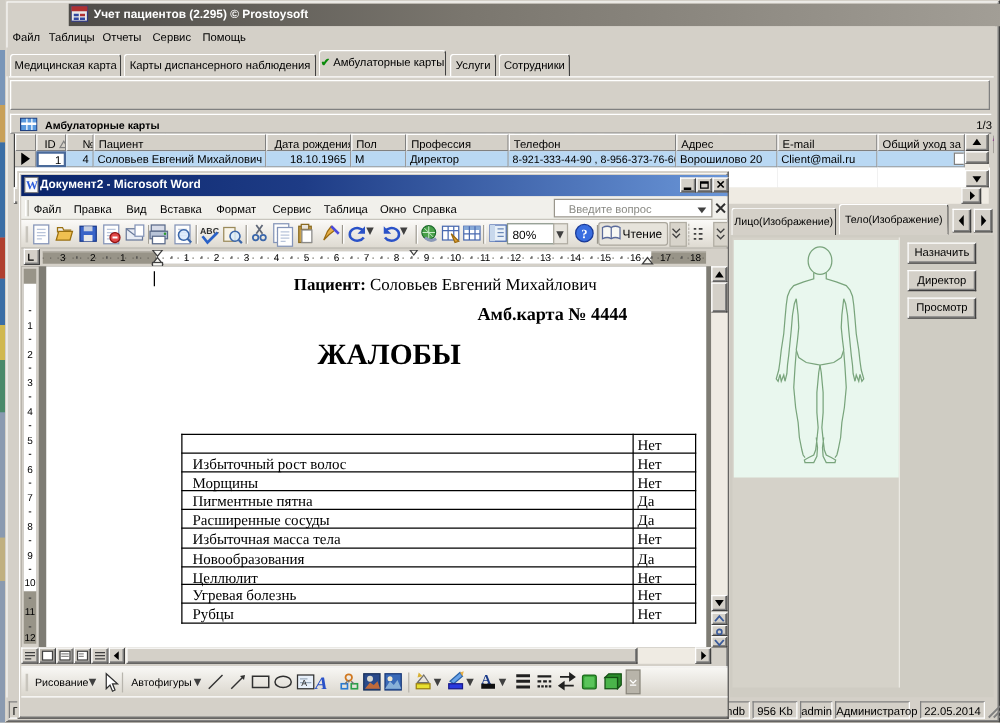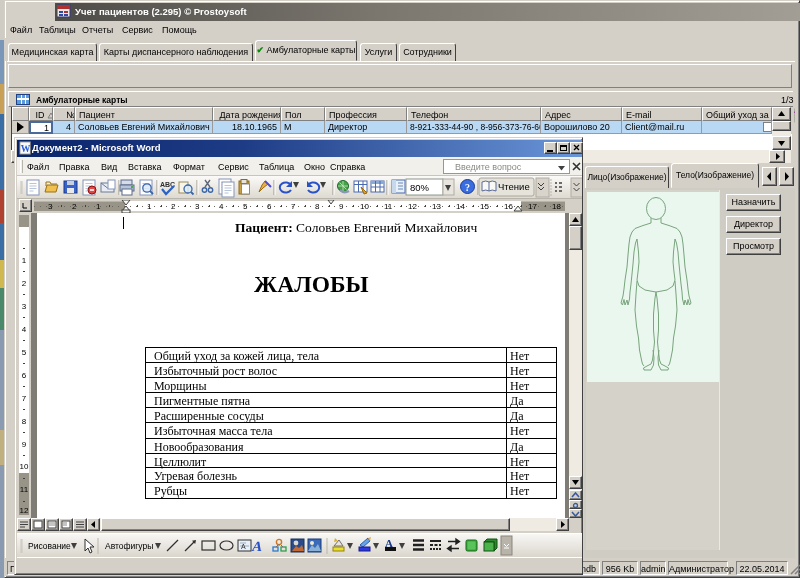--- a/index.html
+++ b/index.html
@@ -737,37 +737,37 @@
             <rect x="5" y="242" width="2" height="1"></rect>
             <rect x="5" y="265" width="2" height="1"></rect>
             <rect x="5" y="288" width="2" height="1"></rect>
         </g>
       </svg>
     </div>
 
     <div class="abs" style="left:20px;top:0;width:528px;height:305px;overflow:hidden;background:#fff;font-family:'Liberation Serif',serif;font-size:13.5px;color:#000;">
       <div class="abs" style="left:86px;top:4px;width:1px;height:12px;background:#000;"></div>
         <div class="abs" style="left:198px;top:7px;white-space:nowrap;"><b>Пациент:</b> Соловьев Евгений Михайлович</div>
+      <div class="abs" style="left:345px;top:31px;white-space:nowrap;font-weight:bold;font-size:14.5px;">Амб.карта № 4444</div>
       <div class="abs" style="left:217px;top:58px;white-space:nowrap;font-weight:bold;font-size:23.5px;">ЖАЛОБЫ</div>
       <div style="position:absolute;left:108px;top:134px;width:412px;height:152px;font-size:12px;">
 <div style="position:absolute;left:0;top:0px;width:412px;height:1px;background:#000;"></div>
 <div style="position:absolute;left:0;top:15px;width:412px;height:1px;background:#000;"></div>
 <div style="position:absolute;left:0;top:30px;width:412px;height:1px;background:#000;"></div>
 <div style="position:absolute;left:0;top:45px;width:412px;height:1px;background:#000;"></div>
 <div style="position:absolute;left:0;top:60px;width:412px;height:1px;background:#000;"></div>
 <div style="position:absolute;left:0;top:75px;width:412px;height:1px;background:#000;"></div>
 <div style="position:absolute;left:0;top:91px;width:412px;height:1px;background:#000;"></div>
 <div style="position:absolute;left:0;top:106px;width:412px;height:1px;background:#000;"></div>
 <div style="position:absolute;left:0;top:120px;width:412px;height:1px;background:#000;"></div>
 <div style="position:absolute;left:0;top:135px;width:412px;height:1px;background:#000;"></div>
 <div style="position:absolute;left:0;top:151px;width:412px;height:1px;background:#000;"></div>
 <div style="position:absolute;left:0px;top:0;width:1px;height:152px;background:#000;"></div>
 <div style="position:absolute;left:361px;top:0;width:1px;height:152px;background:#000;"></div>
 <div style="position:absolute;left:411px;top:0;width:1px;height:152px;background:#000;"></div>
-<div style="position:absolute;left:9px;top:2px;white-space:nowrap;">Общий уход за кожей лица, тела</div>
 <div style="position:absolute;left:365px;top:2px;">Нет</div>
 <div style="position:absolute;left:9px;top:17px;white-space:nowrap;">Избыточный рост волос</div>
 <div style="position:absolute;left:365px;top:17px;">Нет</div>
 <div style="position:absolute;left:9px;top:32px;white-space:nowrap;">Морщины</div>
 <div style="position:absolute;left:365px;top:32px;">Нет</div>
 <div style="position:absolute;left:9px;top:47px;white-space:nowrap;">Пигментные пятна</div>
 <div style="position:absolute;left:365px;top:47px;">Да</div>
 <div style="position:absolute;left:9px;top:62px;white-space:nowrap;">Расширенные сосуды</div>
 <div style="position:absolute;left:365px;top:62px;">Да</div>
 <div style="position:absolute;left:9px;top:77px;white-space:nowrap;">Избыточная масса тела</div>

